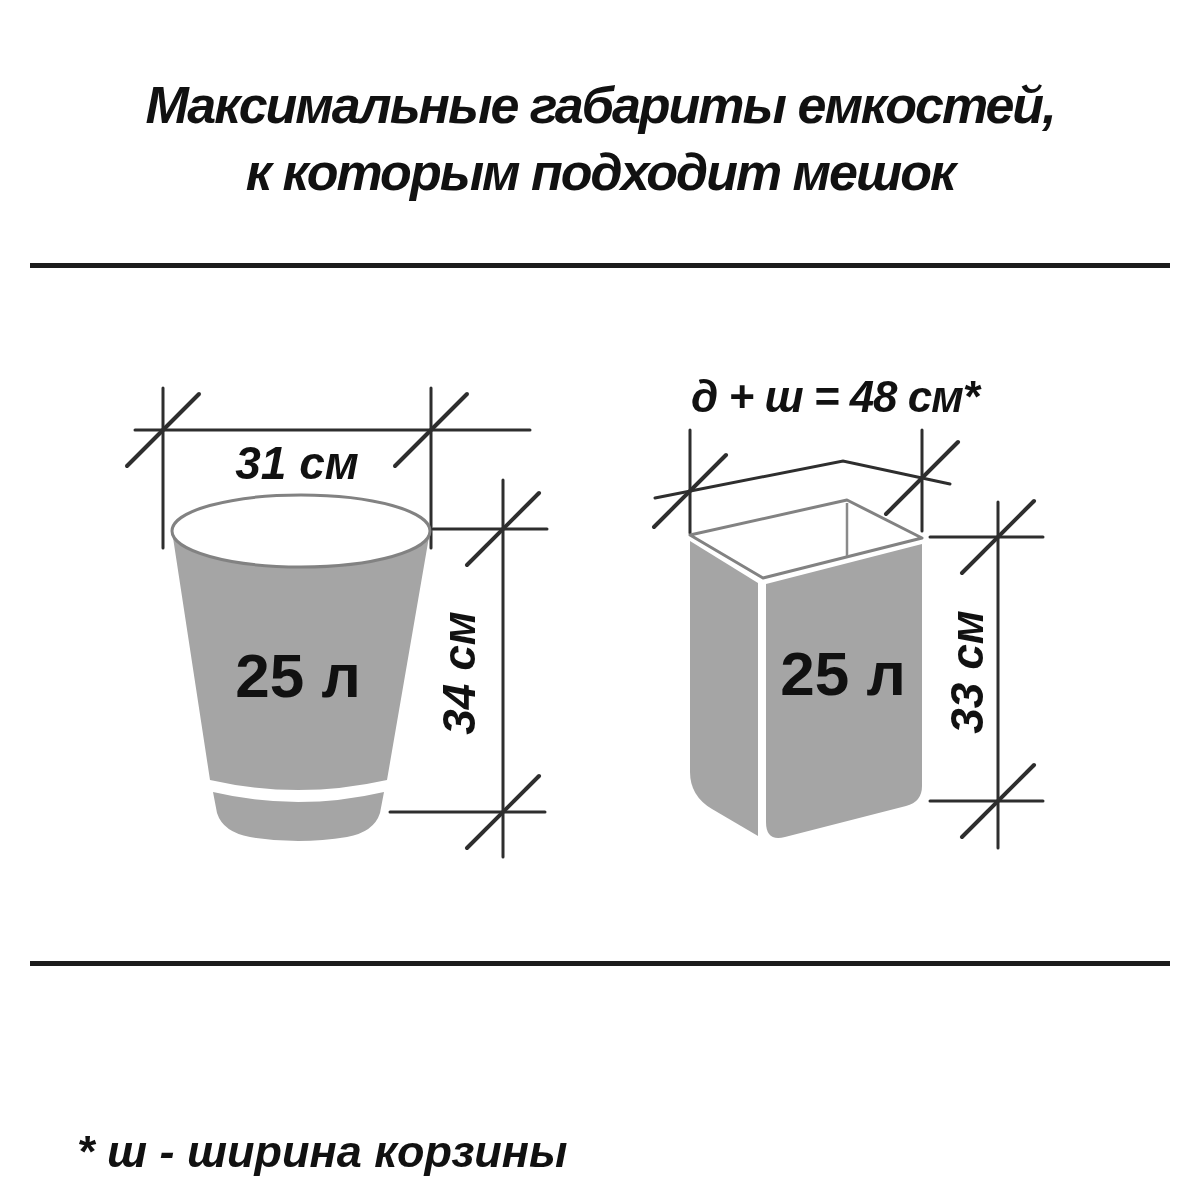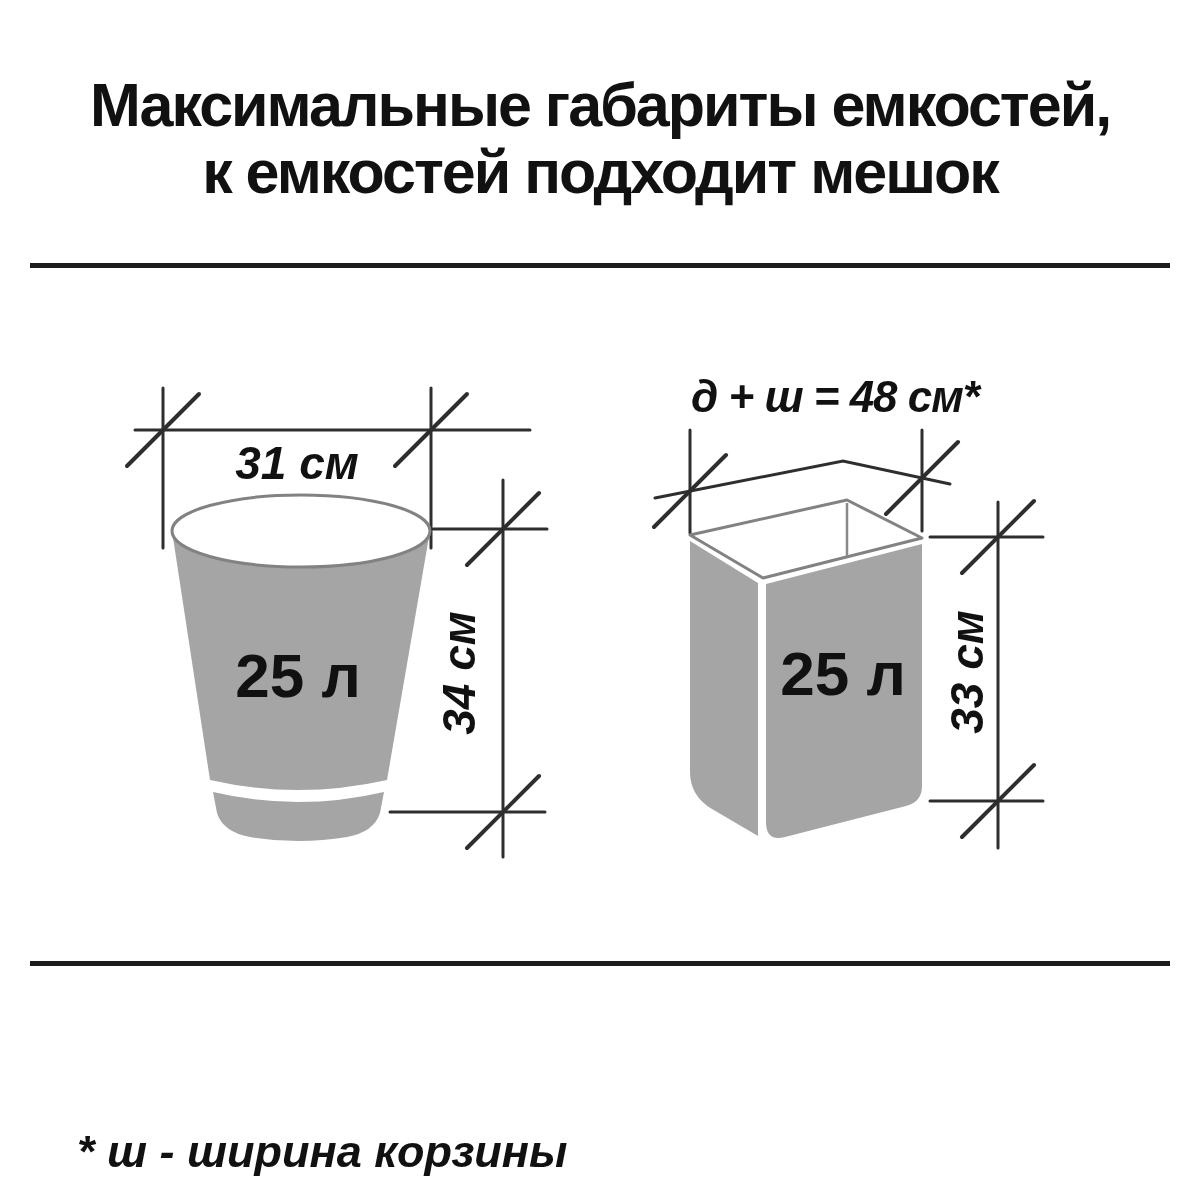--- a/index.html
+++ b/index.html
@@ -1,19 +1,19 @@
 <!DOCTYPE html>
 <html><head>
 <meta charset="utf-8">
 <style>
   html,body{margin:0;padding:0;background:#fff;}
   .page{position:relative;width:1200px;height:1200px;background:#fff;overflow:hidden;
         font-family:"Liberation Sans",sans-serif;color:#111;}
   .title{position:absolute;left:0;right:0;top:72px;text-align:center;
-         font-weight:bold;font-size:61px;line-height:67px;letter-spacing:-2px;color:#111;}
+         font-weight:bold;font-size:52px;line-height:67px;letter-spacing:-2px;color:#111;font-style:italic;}
   .divider{position:absolute;left:30px;width:1140px;height:5px;background:#1c1c1c;}
   .divider-top{top:263px;}
   .divider-bottom{top:961px;}
   .diagram{position:absolute;}
   .diagram-left{left:40px;top:380px;}
   .diagram-right{left:620px;top:350px;}
   .dim line, .dim polyline{stroke:#2e2e2e;stroke-width:3;fill:none;stroke-linecap:round;}
   .dim .slash{stroke-width:4;}
   .outline{stroke:#828282;stroke-width:3;stroke-linejoin:round;}
   .inner-edge{stroke:#8a8a8a;stroke-width:2.5;}
@@ -24,21 +24,21 @@
   .footnote{position:absolute;left:77px;top:1012px;font-size:45px;line-height:56px;
             font-weight:bold;font-style:italic;color:#111;white-space:pre;}
 </style>
 </head>
 <body>
 
 <div class="page">
 
   <div class="title">
     <div>Максимальные габариты емкостей,</div>
-    <div>к емкостей подходит мешок</div>
+    <div>к которым подходит мешок</div>
   </div>
 
   <div class="divider divider-top"></div>
 
   <svg class="diagram diagram-left" width="560" height="480" viewBox="0 0 560 480">
 
     <g class="dim">
       <line x1="95" y1="50" x2="490" y2="50"></line>
       <line x1="123" y1="8" x2="123" y2="168"></line>
       <line x1="391" y1="8" x2="391" y2="168"></line>

